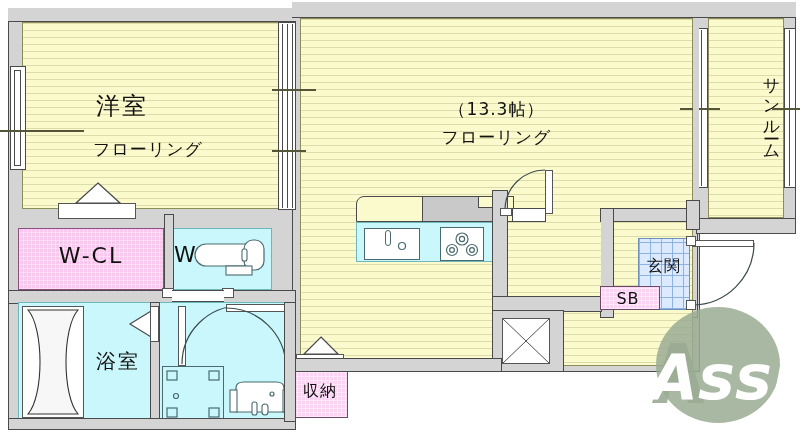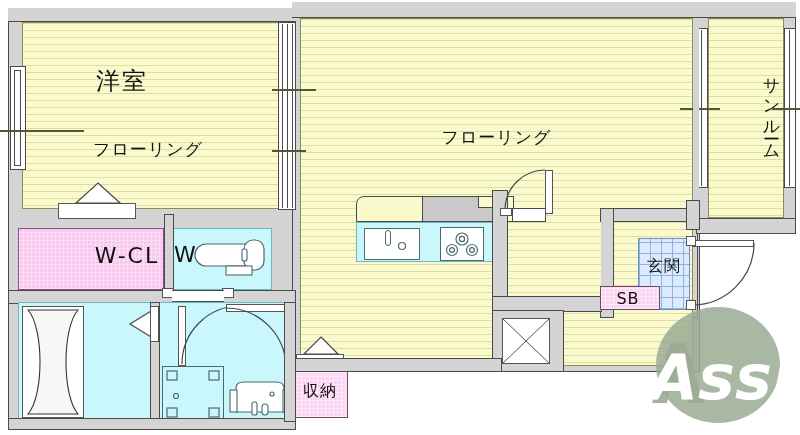--- a/index.html
+++ b/index.html
@@ -100,40 +100,41 @@
 
   <div class="abs wall-nb" style="left:600px;top:208px;width:96px;height:14px;border:1px solid #4a4a4a;"></div>
   <div class="abs wall-nb" style="left:600px;top:208px;width:14px;height:110px;border:1px solid #4a4a4a;"></div>
 
   <div class="abs floor-wood-nb" style="left:545px;top:222px;width:56px;height:84px;"></div>
 
   <div class="abs floor-wood" style="left:708px;top:18px;width:76px;height:200px;"></div>
 
   <div class="abs floor-tile" style="left:638px;top:238px;width:52px;height:72px;"></div>
 
-  <div class="lbl lbl-room" style="left:0px;top:65px;width:244px;">洋室</div>
+  <div class="lbl lbl-room" style="left:0px;top:90px;width:244px;">洋室</div>
   <div class="lbl lbl-sub" style="left:0px;top:138px;width:296px;">フローリング</div>
 
   <div class="abs sash" style="left:10px;top:66px;width:16px;height:104px;"></div>
   <div class="abs sash" style="left:14px;top:70px;width:7px;height:96px;"></div>
   <div class="abs tick" style="left:0px;top:130px;width:30px;height:2px;"></div>
   <div class="abs tick" style="left:26px;top:130px;width:58px;height:2px;"></div>
 
   <div class="abs sash" style="left:278px;top:22px;width:18px;height:188px;"></div>
   <div class="abs line" style="left:282px;top:24px;width:1px;height:184px;"></div>
   <div class="abs line" style="left:287px;top:24px;width:1px;height:184px;"></div>
   <div class="abs line" style="left:292px;top:24px;width:1px;height:184px;"></div>
   <div class="abs tick" style="left:272px;top:89px;width:34px;height:2px;"></div>
   <div class="abs tick" style="left:272px;top:150px;width:34px;height:2px;"></div>
 
   <div class="abs white-box" style="left:58px;top:203px;width:78px;height:16px;"></div>
   <svg class="abs" style="left:58px;top:181px;width:80px;height:24px;">
     <polygon points="40,2 62,22 18,22" fill="#ffffff" stroke="#4a4a4a" stroke-width="1.2"></polygon>
   </svg>
 
+  <div class="lbl lbl-sub" style="left:300px;top:98px;width:393px;">（13.3帖）</div>
   <div class="lbl lbl-sub" style="left:300px;top:126px;width:393px;">フローリング</div>
 
   <div class="abs tick" style="left:680px;top:108px;width:28px;height:2px;"></div>
   <div class="abs tick" style="left:296px;top:89px;width:20px;height:2px;"></div>
 
   <div class="abs" style="left:356px;top:196px;width:158px;height:26px;background:#fbfacd;border:1px solid #4a4a4a;border-radius:8px 0 0 0;"></div>
   <div class="abs" style="left:422px;top:196px;width:92px;height:26px;background:#c9c9c9;border:1px solid #4a4a4a;"></div>
   <div class="abs" style="left:478px;top:196px;width:18px;height:12px;background:#fbfacd;border:1px solid #4a4a4a;"></div>
   <div class="abs" style="left:492px;top:196px;width:22px;height:26px;background:#fbfacd;border:1px solid #4a4a4a;"></div>
 
@@ -180,21 +181,21 @@
   <div class="lbl lbl-vert" style="left:708px;top:66px;width:76px;text-align:center;">サンルーム</div>
 
   <div class="abs sash" style="left:696px;top:28px;width:12px;height:160px;"></div>
   <div class="abs line" style="left:701px;top:30px;width:1px;height:156px;"></div>
   <div class="abs sash" style="left:784px;top:28px;width:12px;height:160px;"></div>
   <div class="abs line" style="left:789px;top:30px;width:1px;height:156px;"></div>
   <div class="abs tick" style="left:686px;top:108px;width:34px;height:2px;"></div>
   <div class="abs tick" style="left:772px;top:108px;width:28px;height:2px;"></div>
 
   <div class="abs floor-pink" style="left:18px;top:228px;width:146px;height:62px;"></div>
-  <div class="lbl lbl-room" style="left:18px;top:243px;width:146px;font-size:22px;padding-left:36px;">W-CL</div>
+  <div class="lbl lbl-room" style="left:18px;top:243px;width:146px;font-size:22px;">W-CL</div>
 
   <div class="abs floor-cyan" style="left:172px;top:228px;width:100px;height:62px;"></div>
   <div class="lbl lbl-room" style="left:168px;top:242px;width:60px;font-size:22px;text-align:left;padding-left:6px;">WC</div>
 
   <svg class="abs" style="left:198px;top:232px;width:74px;height:50px;">
     <path d="M 8,12 H 52 V 34 H 8 A 11,11 0 0 1 8,12 Z" fill="#ffffff" stroke="#4a6a70" stroke-width="1.2"></path>
     <rect x="46" y="8" width="20" height="30" rx="9" fill="#ffffff" stroke="#4a6a70" stroke-width="1.2"></rect>
     <rect x="44" y="17" width="5" height="12" rx="2" fill="#ffffff" stroke="#4a6a70" stroke-width="1.1"></rect>
     <rect x="28" y="34" width="26" height="9" fill="#ffffff" stroke="#4a6a70" stroke-width="1.1"></rect>
   </svg>
@@ -206,20 +207,21 @@
   <div class="abs white-box" style="left:222px;top:288px;width:12px;height:10px;"></div>
   <div class="abs" style="left:172px;top:290px;width:52px;height:12px;background:#ffffff;border-top:1px solid #4a4a4a;border-bottom:1px solid #4a4a4a;"></div>
 
   <div class="abs floor-cyan" style="left:18px;top:302px;width:278px;height:120px;"></div>
 
   <div class="abs white-box" style="left:22px;top:306px;width:62px;height:112px;"></div>
   <svg class="abs" style="left:22px;top:306px;width:62px;height:112px;">
     <path d="M 6,4 C 22,22 22,90 6,108 L 56,108 C 40,90 40,22 56,4 Z" fill="#f7f7f7" stroke="#333" stroke-width="1.1"></path>
   </svg>
 
+  <div class="lbl lbl-room" style="left:78px;top:348px;width:80px;font-size:20px;">浴室</div>
 
   <div class="abs wall" style="left:150px;top:302px;width:10px;height:120px;"></div>
 
   <svg class="abs" style="left:128px;top:306px;width:30px;height:36px;">
     <polygon points="28,2 2,18 28,34" fill="#ffffff" stroke="#4a4a4a" stroke-width="1.2"></polygon>
   </svg>
   <div class="abs white-box" style="left:150px;top:306px;width:9px;height:36px;"></div>
 
   <div class="abs white-box" style="left:178px;top:306px;width:8px;height:60px;"></div>
   <svg class="abs" style="left:182px;top:306px;width:62px;height:62px;">

